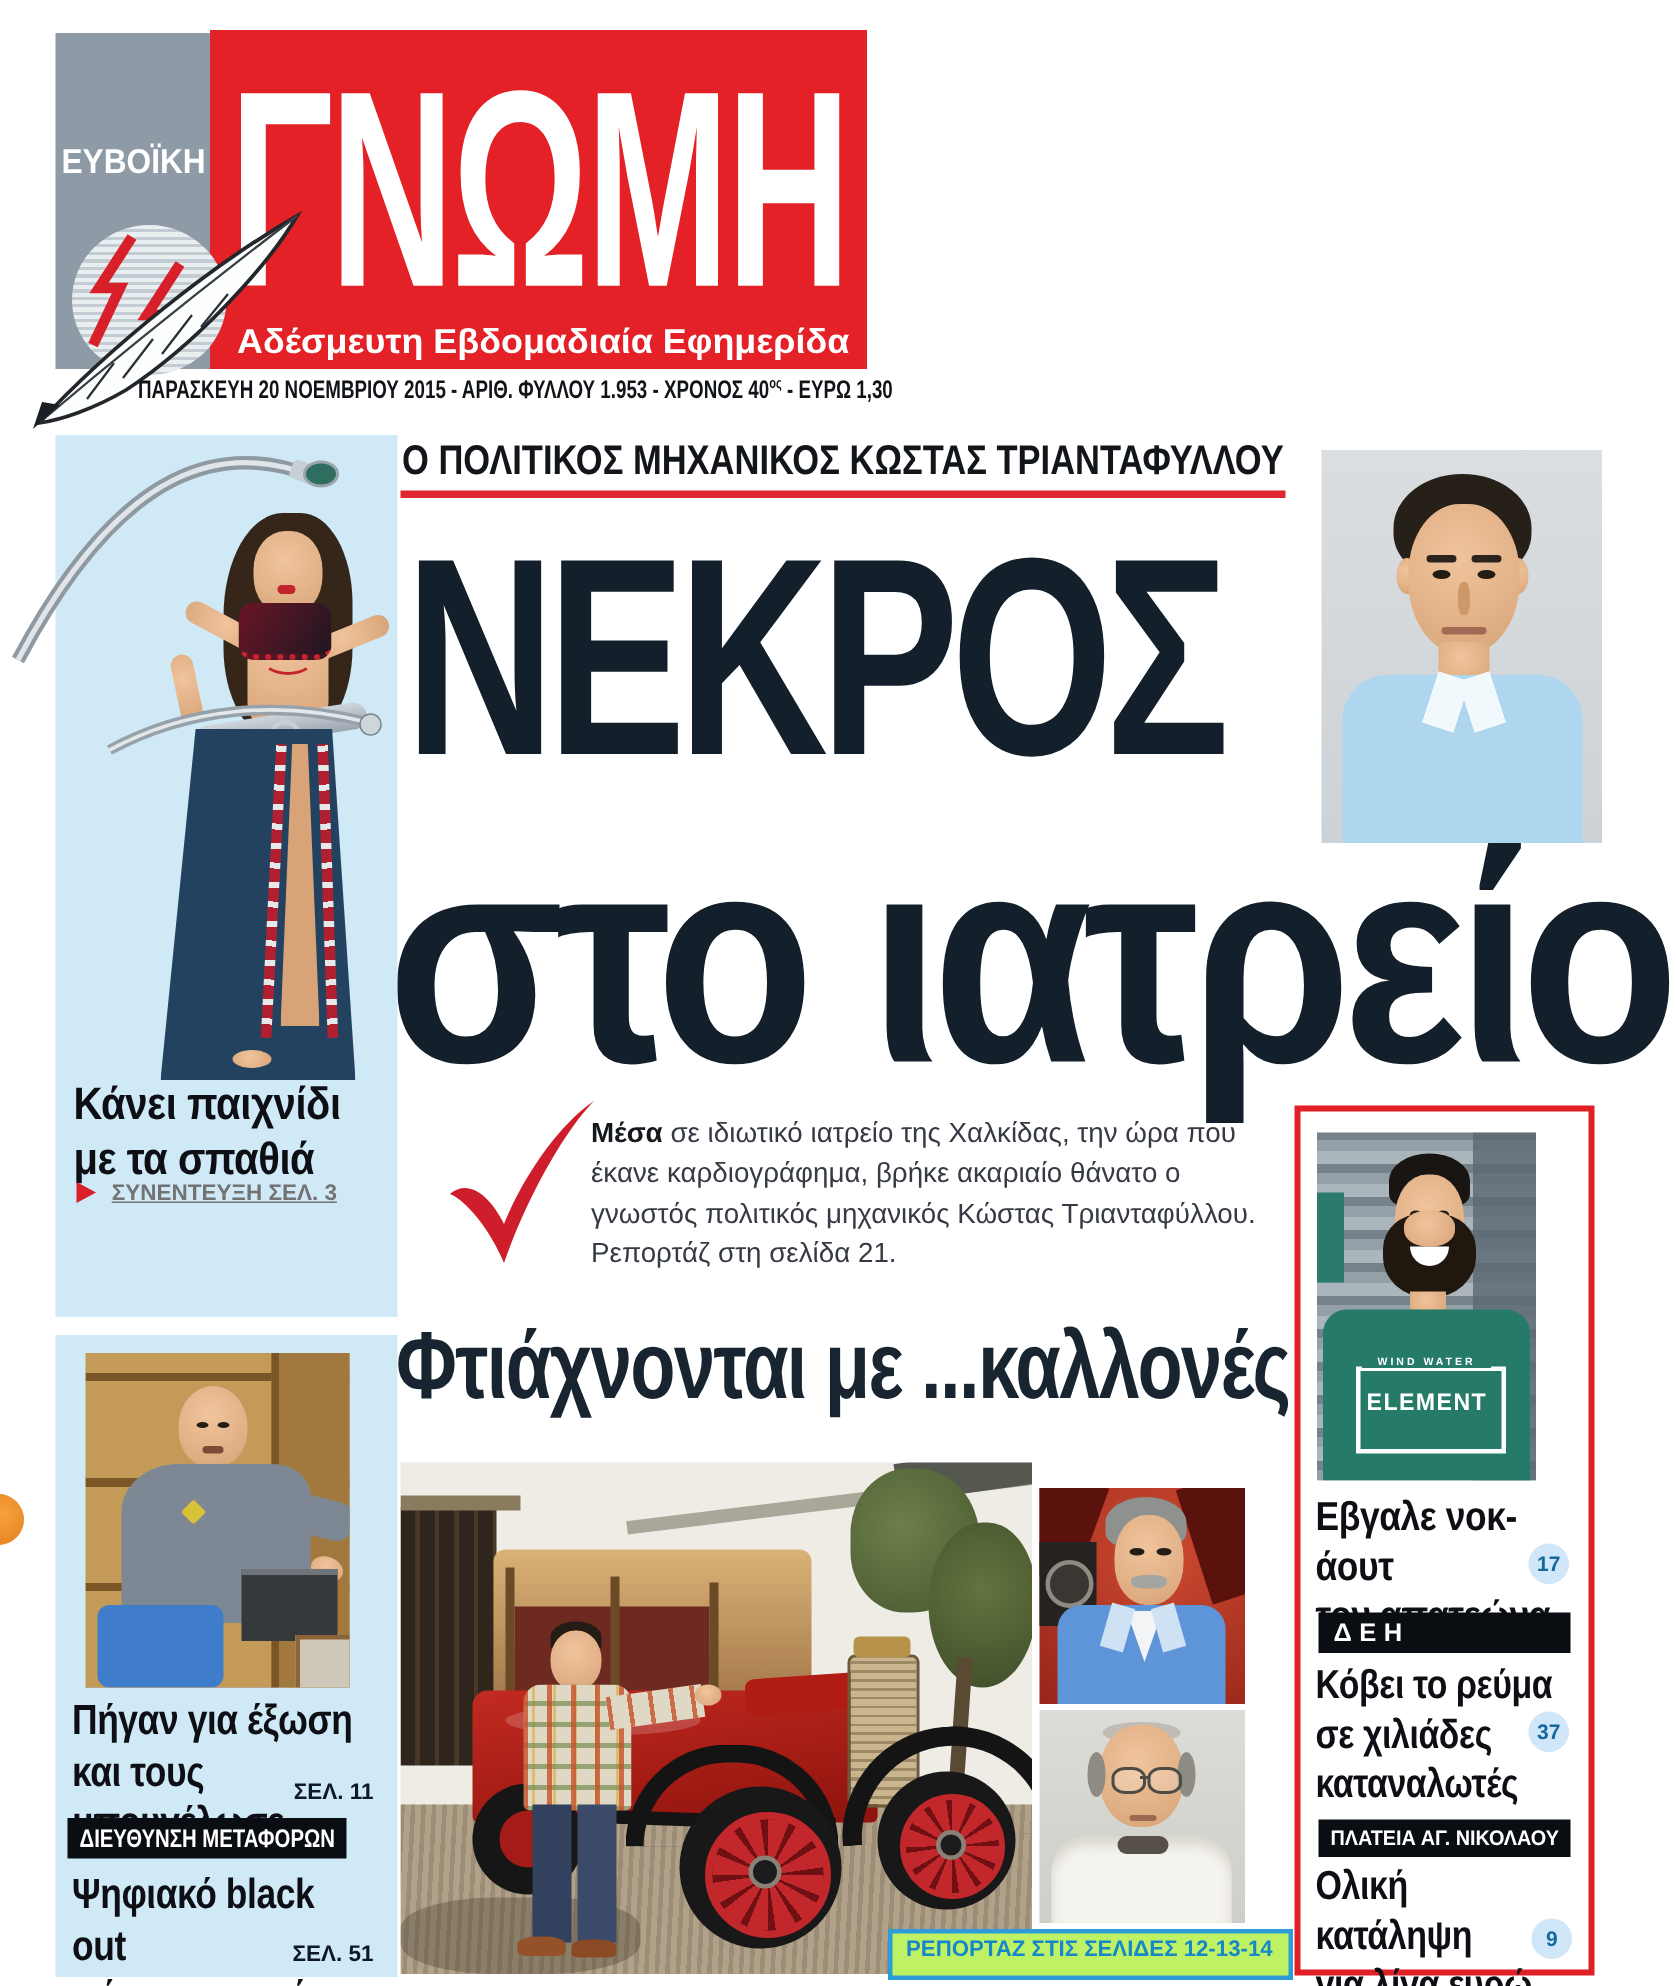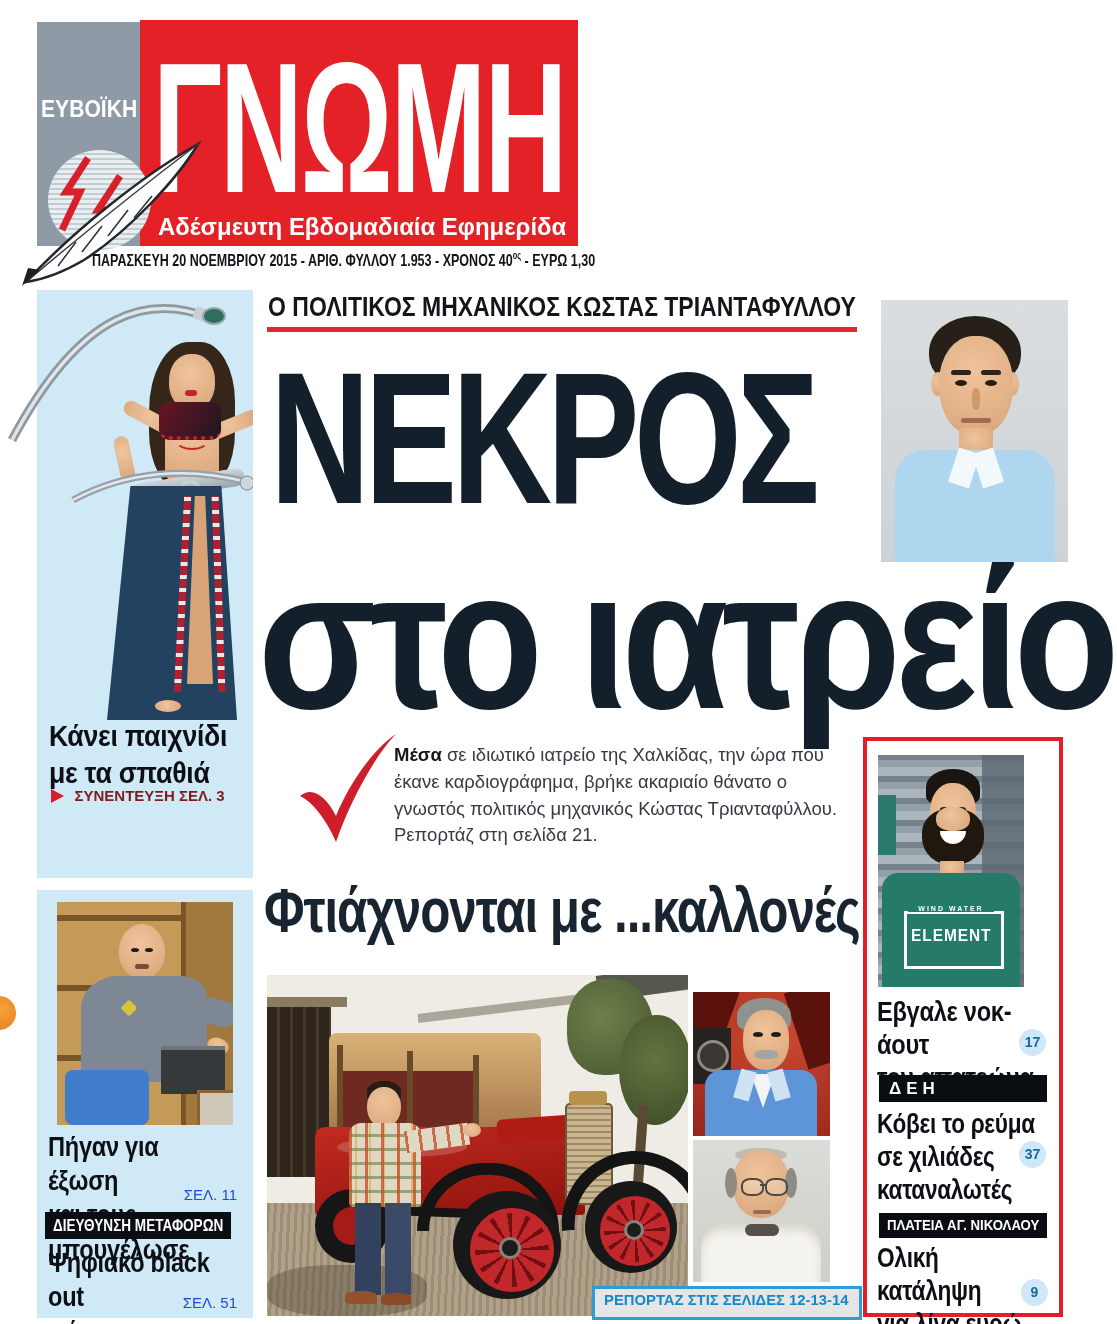--- a/index.html
+++ b/index.html
@@ -8,22 +8,22 @@
   .abs{position:absolute;}
   .photo{position:absolute;overflow:hidden;}
   .skin{background:radial-gradient(circle at 45% 35%, #f0c49c, #d7a377);}
   .fit{display:inline-block;transform-origin:top left;white-space:pre-line;}
   .fitr{transform-origin:top right;}
   .nowrap{white-space:nowrap;}
   .story-head{font-weight:bold;color:#0d0f14;line-height:1.22;letter-spacing:-0.3px;}
   .pgbadge{position:absolute;width:27px;height:27px;border-radius:50%;background:#cfe7f8;
            color:#15699f;font-weight:bold;font-size:14px;text-align:center;line-height:27px;}
   .kbadge{position:absolute;background:#0a0d12;color:#fff;font-weight:bold;overflow:hidden;}
-  .pageref{position:absolute;font-weight:normal;font-size:15px;color:#1d4ed8;}
-  .panel{position:absolute;background:#cfe9f6;}
+  .pageref{position:absolute;font-weight:bold;font-size:15px;color:#0f172a;}
+  .panel{position:absolute;background:#cfe9f6;padding-left:12px;}
 </style>
 </head>
 <body>
 
 <div class="page">
 
   <div class="abs" style="left:37px;top:22px;width:103px;height:224px;background:#8e9ba6;"></div>
   <div class="abs fit" style="left: 41px; top: 96px; color: rgb(255, 255, 255); font-weight: bold; font-size: 20px; transform: scale(1.0549, 1.15);">ΕΥΒΟΪΚΗ</div>
 
   <div class="abs" style="left:140px;top:20px;width:438px;height:226px;background:#e42127;"></div>
@@ -125,21 +125,21 @@
                            repeating-linear-gradient(90deg,rgba(220,170,60,.6) 6px 8px,rgba(0,0,0,0) 8px 20px),#ded8c4;"></div>
     <div class="abs" style="left:138px;top:152px;width:64px;height:22px;transform:rotate(-8deg);z-index:5;
                 background:repeating-linear-gradient(90deg,rgba(200,80,40,.8) 0 3px,rgba(0,0,0,0) 3px 14px),#ded8c4;"></div>
     <div class="abs skin" style="left:196px;top:148px;width:18px;height:14px;border-radius:50%;z-index:5;"></div>
     <div class="abs" style="left:88px;top:228px;width:26px;height:92px;background:#31415e;z-index:5;"></div>
     <div class="abs" style="left:118px;top:228px;width:26px;height:92px;background:#3a4a68;z-index:5;"></div>
     <div class="abs" style="left:78px;top:316px;width:32px;height:13px;background:#94512a;border-radius:40% 40% 20% 20%;z-index:5;"></div>
     <div class="abs" style="left:114px;top:318px;width:30px;height:12px;background:#8a4a24;border-radius:40% 40% 20% 20%;z-index:5;"></div>
   </div>
 
-  <div class="abs" style="left:592px;top:1286px;width:264px;height:28px;background:#e5e5e5;border:3px solid #2e9cd6;z-index:6;">
+  <div class="abs" style="left:592px;top:1286px;width:264px;height:28px;background:#bef264;border:3px solid #2e9cd6;z-index:6;">
     <span class="fit nowrap" style="margin-left: 9px; color: rgb(22, 135, 201); font-weight: bold; font-size: 15px; line-height: 22px; transform: scale(0.9879, 1);">ΡΕΠΟΡΤΑΖ ΣΤΙΣ ΣΕΛΙΔΕΣ 12-13-14</span>
   </div>
 
   <div class="photo" style="left:693px;top:992px;width:137px;height:144px;background:radial-gradient(circle at 60% 30%,#cd4a30,#96251a);">
     <div class="abs" style="left:-14px;top:-10px;width:50px;height:70px;background:#5c120c;transform:rotate(20deg);"></div>
     <div class="abs" style="left:102px;top:-8px;width:50px;height:80px;background:#5c120c;transform:rotate(-18deg);"></div>
     <div class="abs" style="left:-2px;top:36px;width:40px;height:56px;background:#262220;">
       <div class="abs" style="left:6px;top:12px;width:26px;height:26px;background:#3a3632;border:3px solid #8f8a82;border-radius:50%;"></div>
     </div>
     <div class="abs" style="left:44px;top:6px;width:54px;height:34px;background:#8f918e;border-radius:50% 50% 30% 30%;"></div>
@@ -187,21 +187,21 @@
       <svg class="abs" style="left:28px;top:152px;width:190px;height:66px;" viewBox="0 0 190 66">
         <path d="M8,58 C60,30 120,24 182,40" stroke="#97a1a9" stroke-width="7" fill="none"></path>
         <path d="M8,58 C60,30 120,24 182,40" stroke="#e2e7ea" stroke-width="2.5" fill="none"></path>
         <circle cx="182" cy="41" r="7" fill="#cfd6db" stroke="#7d868d"></circle>
       </svg>
     </div>
     <div class="abs fit story-head" style="left: 12px; top: 428px; font-size: 27px; transform: scale(0.9889, 1.12);">Κάνει παιχνίδι
 με τα σπαθιά</div>
     <div class="abs" style="left:14px;top:497px;">
       <span style="display:inline-block;width:0;height:0;border-left:13px solid #d81f2a;border-top:7px solid rgba(0,0,0,0);border-bottom:7px solid rgba(0,0,0,0);margin-right:6px;"></span>
-      <span style="font-weight:bold;font-size:15px;color:#7f1d1d;vertical-align:2px;">ΣΥΝΕΝΤΕΥΞΗ ΣΕΛ. 3</span>
+      <span style="font-weight:bold;font-size:15px;color:#737373;vertical-align:2px;text-decoration:underline;">ΣΥΝΕΝΤΕΥΞΗ ΣΕΛ. 3</span>
     </div>
   </div>
 
   <svg class="abs" style="left:0;top:292px;width:250px;height:160px;" viewBox="0 0 250 160">
     <path d="M210,26 C150,2 82,16 12,148" stroke="#8f99a1" stroke-width="9" fill="none"></path>
     <path d="M210,26 C150,2 82,16 12,148" stroke="#dfe5e9" stroke-width="3.5" fill="none"></path>
     <rect x="194" y="16" width="16" height="13" rx="3" fill="#c8d0d6" transform="rotate(20 202 22)"></rect>
     <ellipse cx="214" cy="24" rx="11" ry="8" fill="#2f6e5f" stroke="#9aa4ab" stroke-width="2"></ellipse>
   </svg>
 

